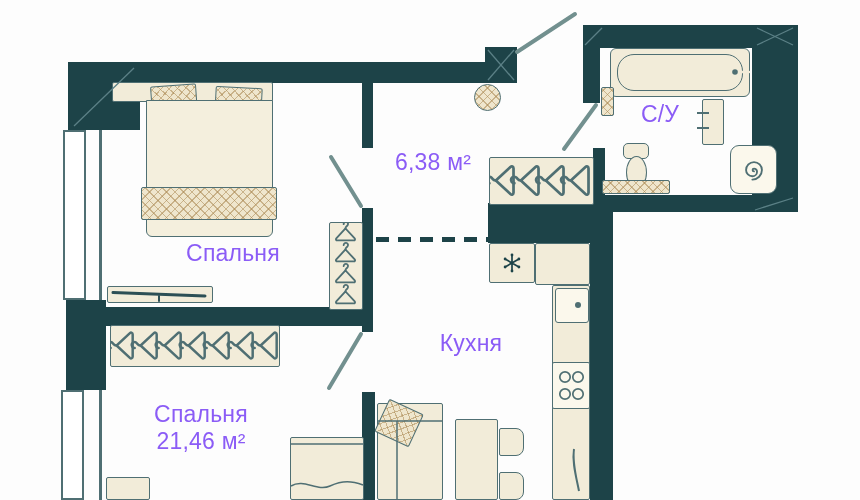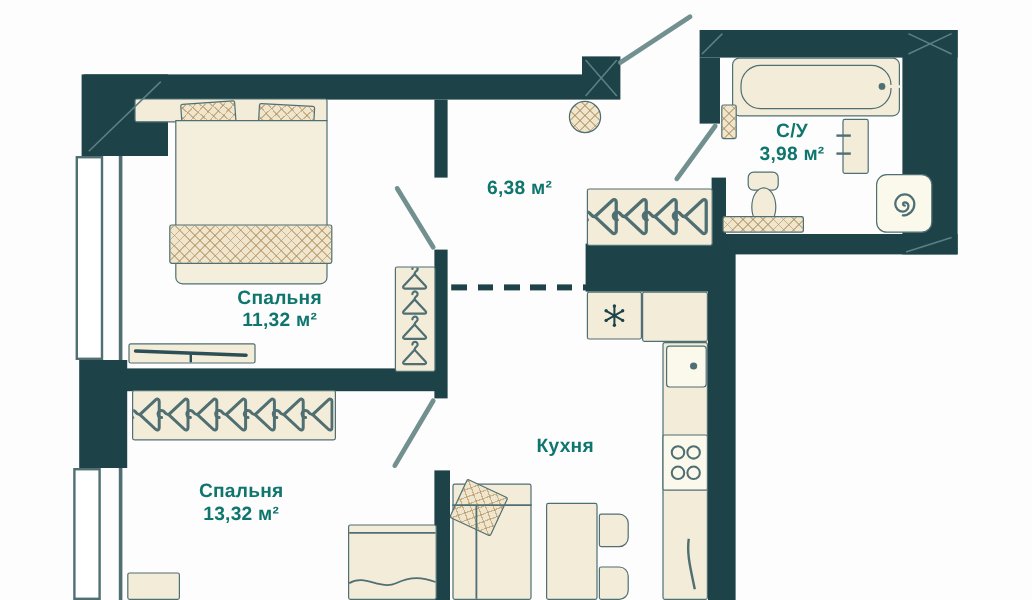--- a/index.html
+++ b/index.html
@@ -11,21 +11,21 @@
   .crosshatch{
     background-color:#efe6cd;
     background-image:
       repeating-linear-gradient(45deg, rgba(170,136,82,.55) 0 1px, transparent 1px 6px),
       repeating-linear-gradient(-45deg, rgba(170,136,82,.55) 0 1px, transparent 1px 6px);
   }
   .window{position:absolute;background:#ffffff;border:2px solid #4f6f73;box-sizing:border-box;z-index:2;}
   .winline{position:absolute;background:#4f6f73;z-index:2;}
   .dash{position:absolute;height:5px;z-index:2;
     background:repeating-linear-gradient(90deg,#1d4348 0 13px,transparent 13px 22px);}
-  .label{position:absolute;color:#0f766e;font-weight:bold;font-size:16px;line-height:1.18;
+  .label{position:absolute;color:#8b5cf6;font-weight:normal;font-size:23px;line-height:1.18;
     text-align:center;letter-spacing:.2px;z-index:5;}
   .round{border-radius:50%;}
   svg.overlay{position:absolute;left:0;top:0;z-index:4;pointer-events:none;}
   .iconwrap{position:absolute;inset:0;display:flex;align-items:center;justify-content:center;}
 </style>
 </head>
 <body>
 
 <div id="plan">
 
@@ -152,35 +152,33 @@
       </div>
   </div>
   <div class="furn" style="left:455px;top:419px;width:43px;height:81px"></div>
   <div class="furn" style="left:499px;top:428px;width:25px;height:28px;border-radius:2px 8px 8px 2px"></div>
   <div class="furn" style="left:499px;top:472px;width:25px;height:28px;border-radius:2px 8px 8px 2px"></div>
   <div class="furn" style="left:377px;top:403px;width:66px;height:97px"></div>
   <div class="furn crosshatch" style="left:380px;top:405px;width:38px;height:36px;transform:rotate(25deg)"></div>
 
   <div class="label" style="left:160px;top:240px;width:146px">
     <div>Спальня</div>
-    <div>11,32 м²</div>
   </div>
   <div class="label" style="left:367px;top:149px;width:132px">
     <div>6,38 м²</div>
   </div>
   <div class="label" style="left:598px;top:101px;width:124px">
     <div>С/У</div>
-    <div>3,98 м²</div>
-  </div>
-  <div class="label" style="left:406px;top:364px;width:130px">
+  </div>
+  <div class="label" style="left:406px;top:330px;width:130px">
     <div>Кухня</div>
   </div>
   <div class="label" style="left:128px;top:401px;width:146px">
     <div>Спальня</div>
-    <div>13,32 м²</div>
+    <div>21,46 м²</div>
   </div>
 
   <svg class="overlay" width="860" height="500" viewBox="0 0 860 500">
 
     <g stroke="#72908f" stroke-width="4" stroke-linecap="round">
       <path d="M517 52 L575 14"></path>
       <path d="M596 105 L564 149"></path>
       <path d="M361 206 L331 157"></path>
       <path d="M361 334 L329 388"></path>
     </g>

